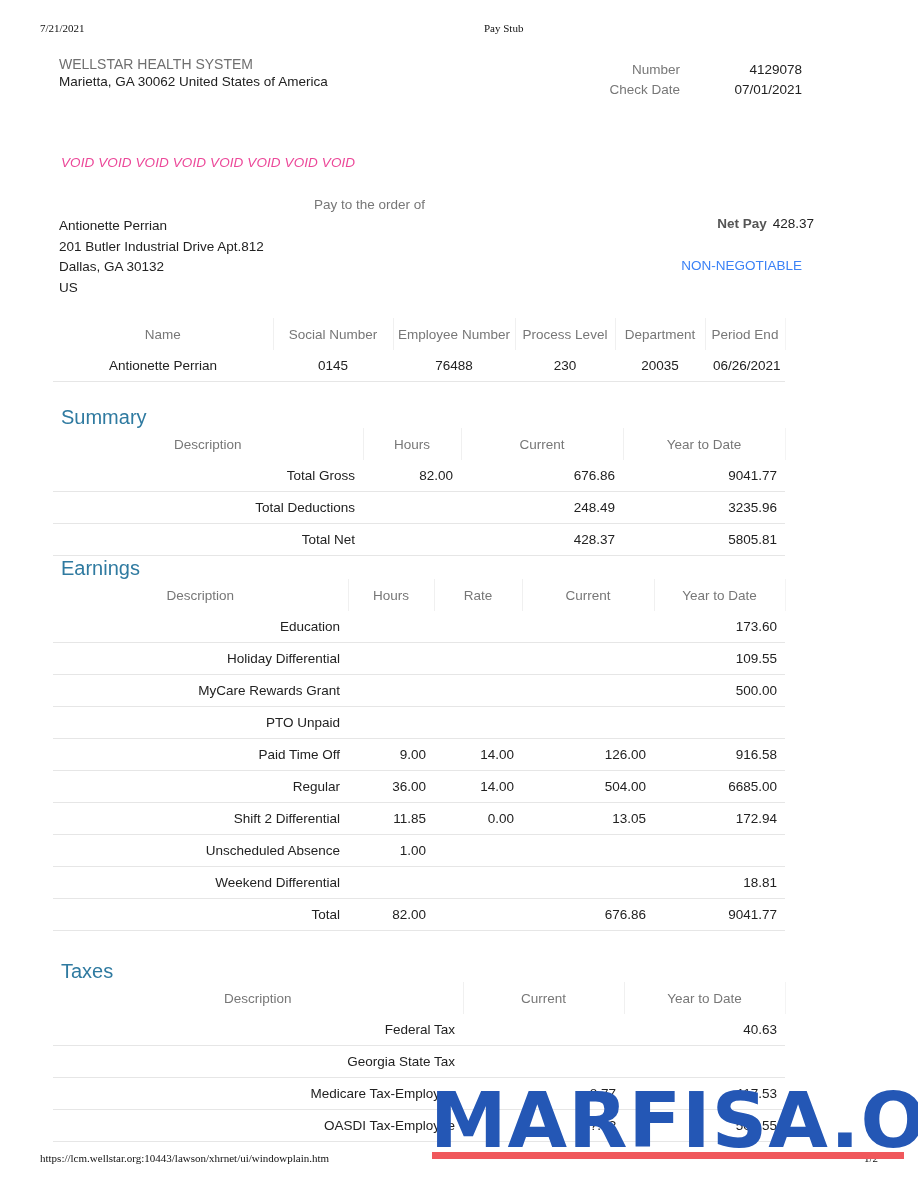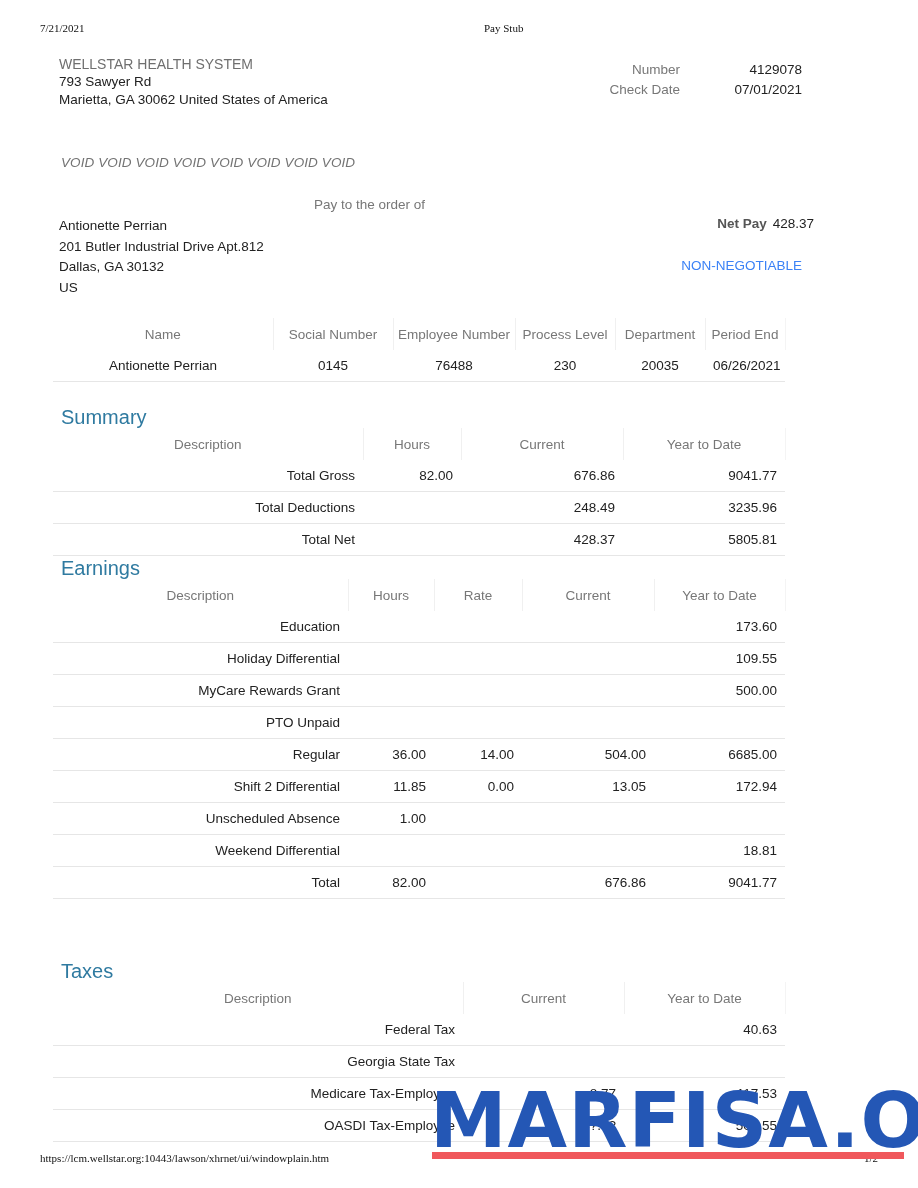--- a/index.html
+++ b/index.html
@@ -6,21 +6,21 @@
   body { width:918px; height:1188px; position:relative; overflow:hidden; font-family:"Liberation Sans", sans-serif; color:#222; }
   .print-hdr { position:absolute; top:22px; font-family:"Liberation Serif", serif; font-size:11px; color:#111; }
   .print-ftr { position:absolute; top:1152px; font-family:"Liberation Serif", serif; font-size:11px; color:#111; }
   .company { position:absolute; left:59px; top:55px; font-size:13.5px; line-height:18px; }
   .company .co-name { color:#6f6f6f; font-size:14px; }
   .company .co-line { color:#222; }
   .checkinfo { position:absolute; left:560px; top:62px; width:242px; font-size:13.5px; }
   .checkinfo .row { display:flex; height:20px; align-items:flex-start; }
   .checkinfo .lbl { width:120px; text-align:right; color:#777; }
   .checkinfo .val { flex:1; text-align:right; color:#222; }
-  .void { position:absolute; left:61px; top:155px; font-size:13.5px; font-style:italic; color:#737373; letter-spacing:0.1px; }
+  .void { position:absolute; left:61px; top:155px; font-size:13.5px; font-style:italic; color:#ec4899; letter-spacing:0.1px; }
   .payorder { position:absolute; left:314px; top:197px; font-size:13.5px; color:#777; }
   .payee { position:absolute; left:59px; top:216px; font-size:13.5px; line-height:20.5px; color:#222; }
   .netpay { position:absolute; right:104px; top:216px; font-size:13.5px; color:#222; }
   .netpay b { color:#555; font-weight:bold; margin-right:6px; }
   .nonneg { position:absolute; right:116px; top:258px; font-size:13.5px; color:#3b82f6; }
   table { border-collapse:collapse; font-size:13.5px; position:absolute; left:53px; width:732px; table-layout:fixed; }
   th { font-weight:normal; color:#777; height:30px; text-align:center; border-right:1px solid #f0f0f0; }
   th:last-child { border-right:1px solid #f4f4f4; }
   td { color:#222; height:31px; padding:0 8px; }
   td.r { text-align:right; }
@@ -31,21 +31,20 @@
   .wm-bar { position:absolute; left:432px; top:1152px; width:472px; height:7px; background:#f0585c; }
 </style>
 </head>
 <body>
 
 <div class="print-hdr" style="left:40px;text-align:right;">7/21/2021</div>
 <div class="print-hdr" style="left:484px;">Pay Stub</div>
 
 <div class="company">
   <div class="co-name">WELLSTAR HEALTH SYSTEM</div>
-  <div class="co-line">793 Sawyer Rd</div>
   <div class="co-line">Marietta, GA 30062 United States of America</div>
 </div>
 
 <div class="checkinfo">
   <div class="row">
     <span class="lbl">Number</span>
     <span class="val">4129078</span>
   </div>
   <div class="row">
     <span class="lbl">Check Date</span>
@@ -176,20 +175,27 @@
         <td class="r">500.00</td>
       </tr>
     <tr class="body-row">
         <td class="r">PTO Unpaid</td>
         <td class="r"></td>
         <td class="r"></td>
         <td class="r"></td>
         <td class="r"></td>
       </tr>
     <tr class="body-row">
+        <td class="r">Paid Time Off</td>
+        <td class="r">9.00</td>
+        <td class="r">14.00</td>
+        <td class="r">126.00</td>
+        <td class="r">916.58</td>
+      </tr>
+    <tr class="body-row">
         <td class="r">Regular</td>
         <td class="r">36.00</td>
         <td class="r">14.00</td>
         <td class="r">504.00</td>
         <td class="r">6685.00</td>
       </tr>
     <tr class="body-row">
         <td class="r">Shift 2 Differential</td>
         <td class="r">11.85</td>
         <td class="r">0.00</td>

